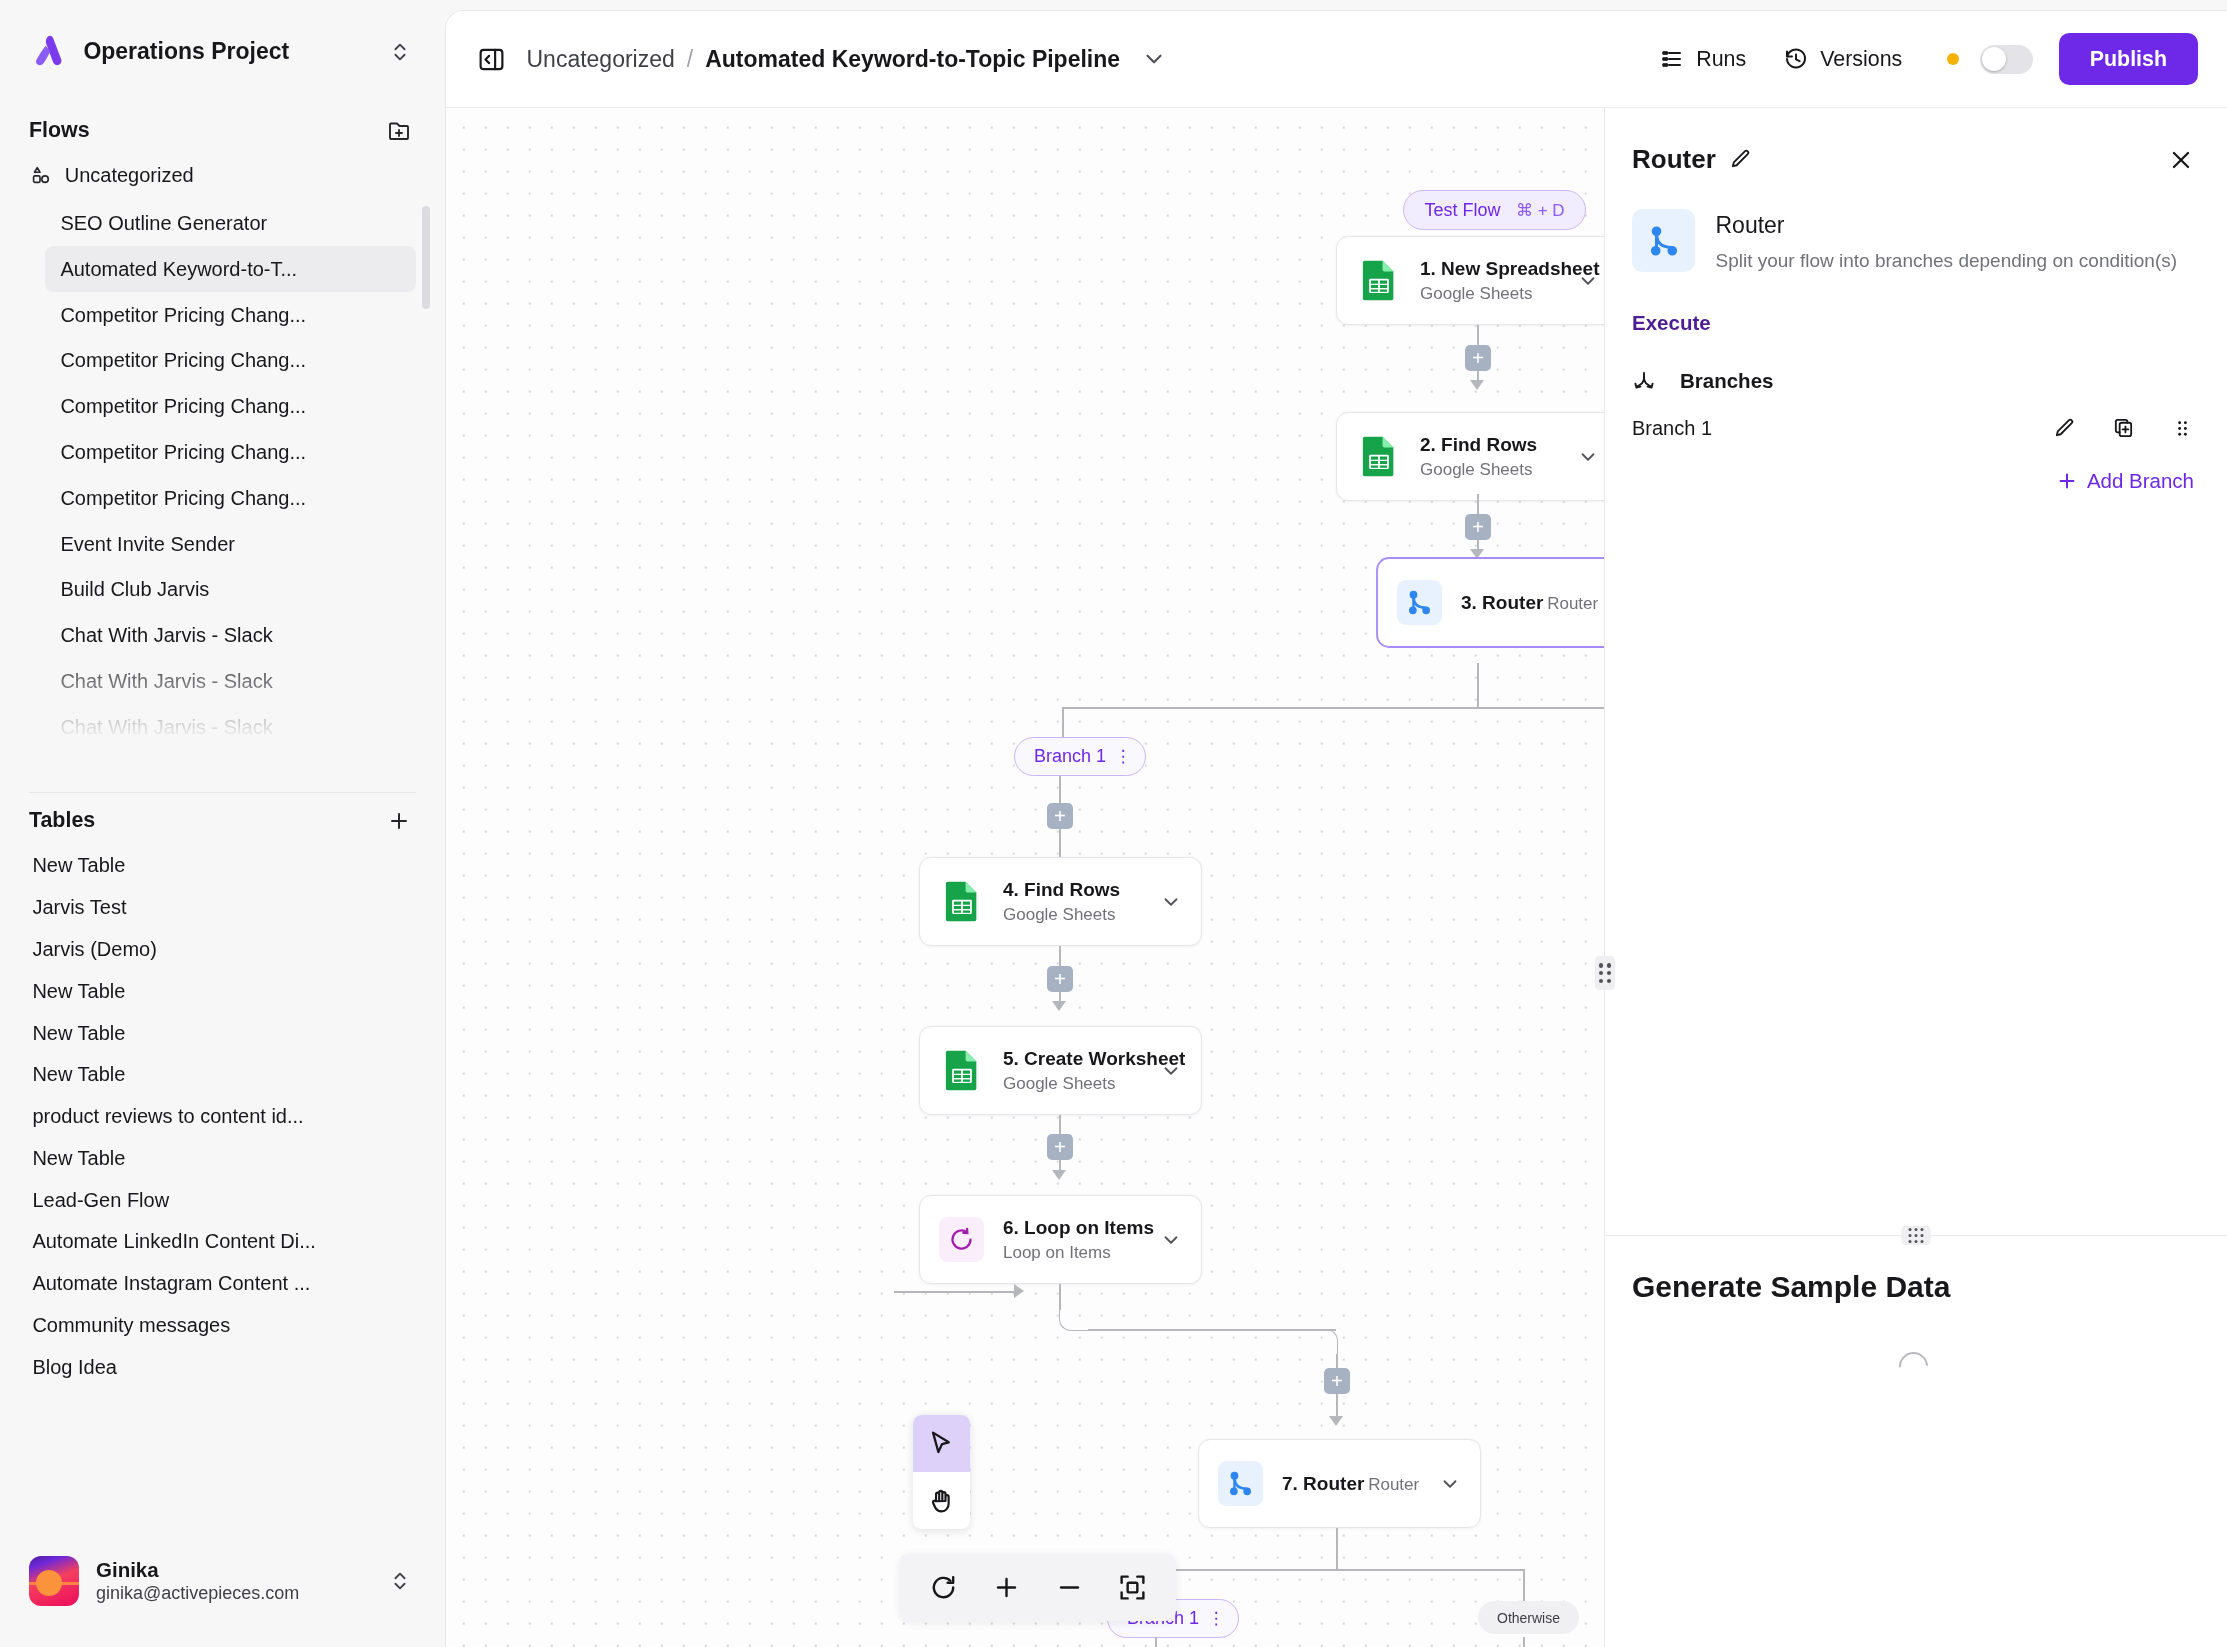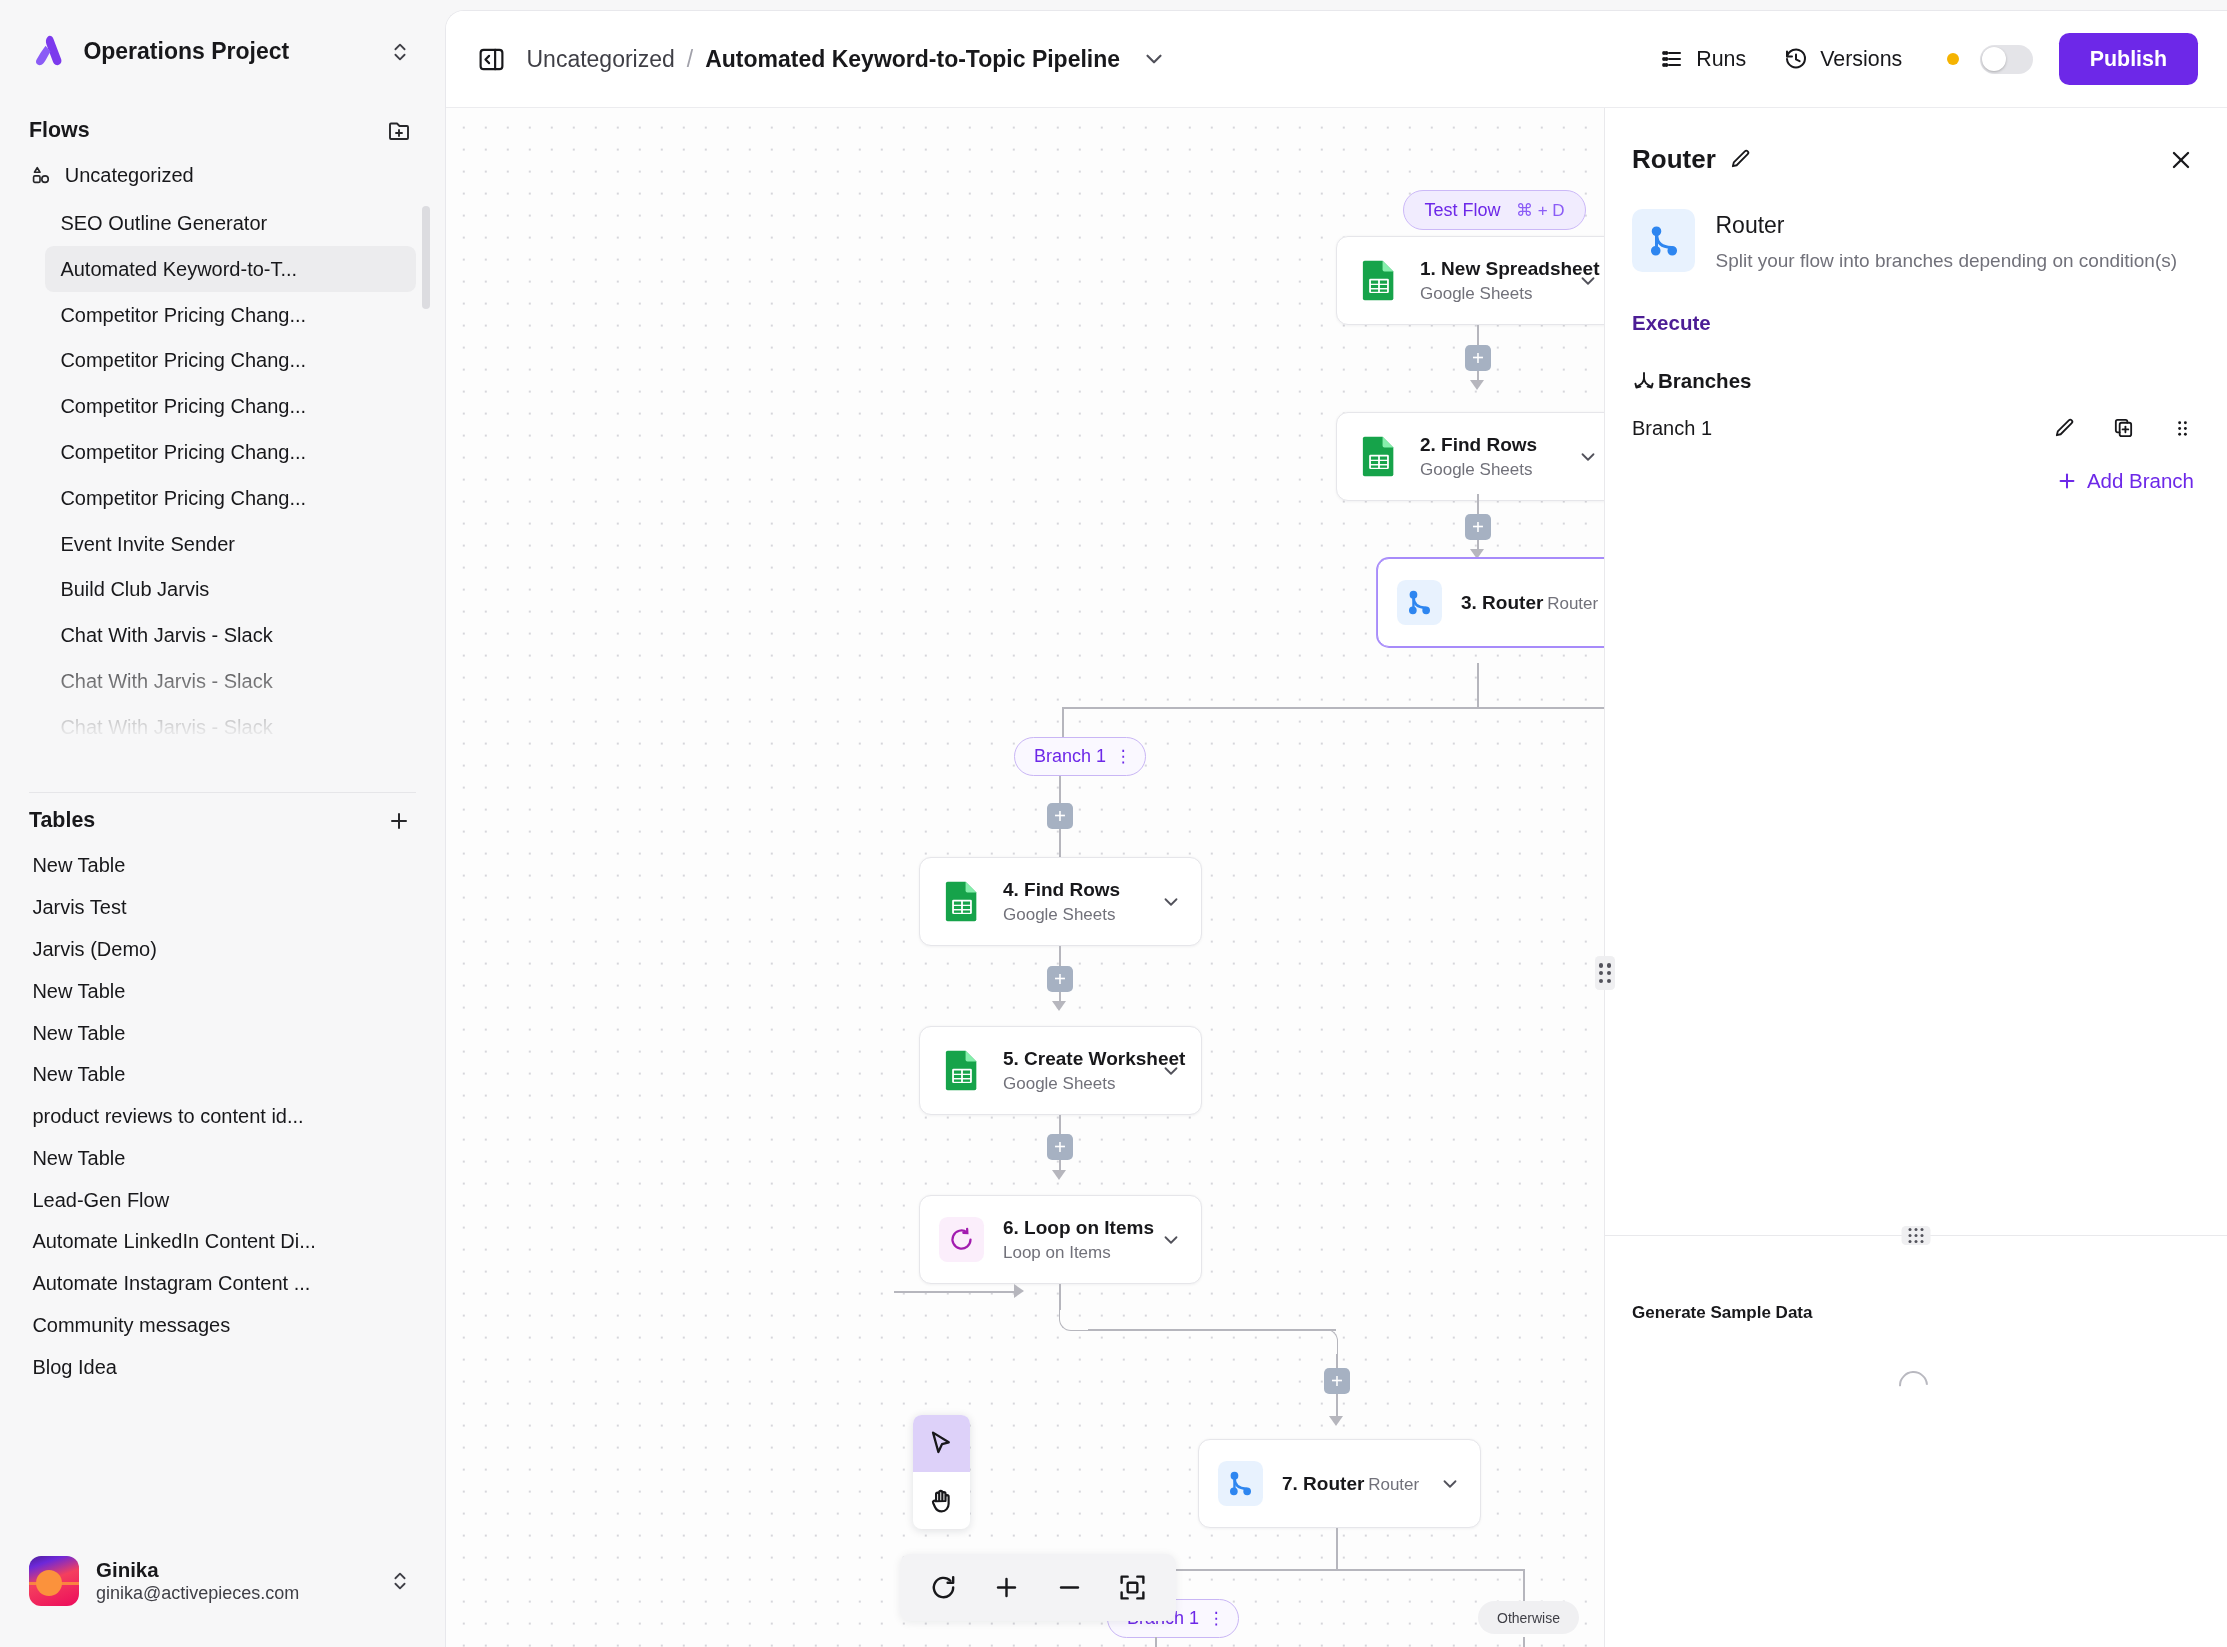--- a/index.html
+++ b/index.html
@@ -247,21 +247,21 @@
 
   .rp-label { font-size: 20.5px; font-weight: 600; color:#4c1d95; padding: 36px 33px 0 27px; }
   .rp-select {
     margin: 15.4px 33px 0 27px; height: 53px;
     border: 0.9px solid #e4e4e8; border-radius: 8.6px; background:#fff;
     display:flex; align-items:center; padding: 0 17px;
     font-size: 20px; color:#18181b;
   }
   .rp-select .sel-chev { margin-left:auto; width: 19px; height:19px; color:#52525b; }
 
-  .rp-branches-head { display:flex; align-items:center; gap: 2px; padding: 34px 47px 0 27px; }
+  .rp-branches-head { display:flex; align-items:center; gap: 24px; padding: 34px 47px 0 27px; }
   .rp-branches-head .bico { width: 24px; height: 24px; color:#18181b; }
   .rp-branches-title { font-size: 20.5px; font-weight: 600; color:#18181b; }
 
   .rp-branch-row {
     display:flex; align-items:center; gap: 0;
     padding: 24px 33px 0 27px;
   }
   .rp-branch-name { font-size: 20px; color:#18181b; }
   .rp-branch-actions { margin-left:auto; display:flex; align-items:center; gap: 36px; }
   .rp-branch-actions svg { width: 23px; height: 23px; color:#18181b; }
@@ -276,21 +276,21 @@
   .rp-hdivider { position: relative; height: 0.9px; background:#e9e9ec; margin-top: 8.6px;}
   .rp-hgrip {
     position:absolute; left: 50%; top: -9.4px; transform: translateX(-50%);
     width: 29px; height: 19px; background:#efeff1; border-radius: 4.3px;
     display:flex; align-items:center; justify-content:center;
   }
   .rp-hgrip .grid9 { display:grid; grid-template-columns: repeat(3, 3.4px); gap: 2.6px; }
   .rp-hgrip i { width: 3.4px; height:3.4px; border-radius:50%; background:#52525b; display:block; }
 
   .rp-bottom { height: 411px; flex: 0 0 411px; padding: 34px 33px 0 27px; }
-  .rp-bottom-title { font-size: 17px; font-weight: 700; color:#18181b;margin-top:33px; }
+  .rp-bottom-title { font-size: 30px; font-weight: 700; color:#18181b; }
   .spinner-box {
     margin: 38px auto 0 auto; width: 48px; height: 48px;
     border-radius: 8.6px; display:flex; align-items:center; justify-content:center;
   }
   .spinner {
     width: 29px; height: 29px; border-radius: 50%;
     border: 2.6px solid #b9b9c0; border-right-color: transparent; border-bottom-color: transparent;
     transform: rotate(42deg);
   }
 </style>

